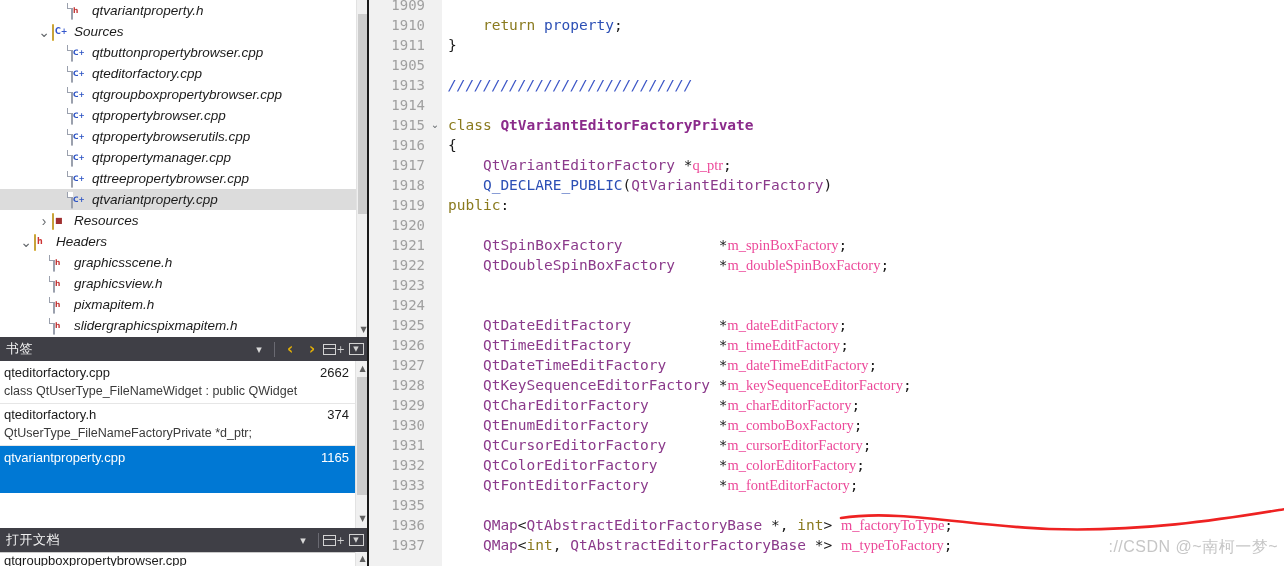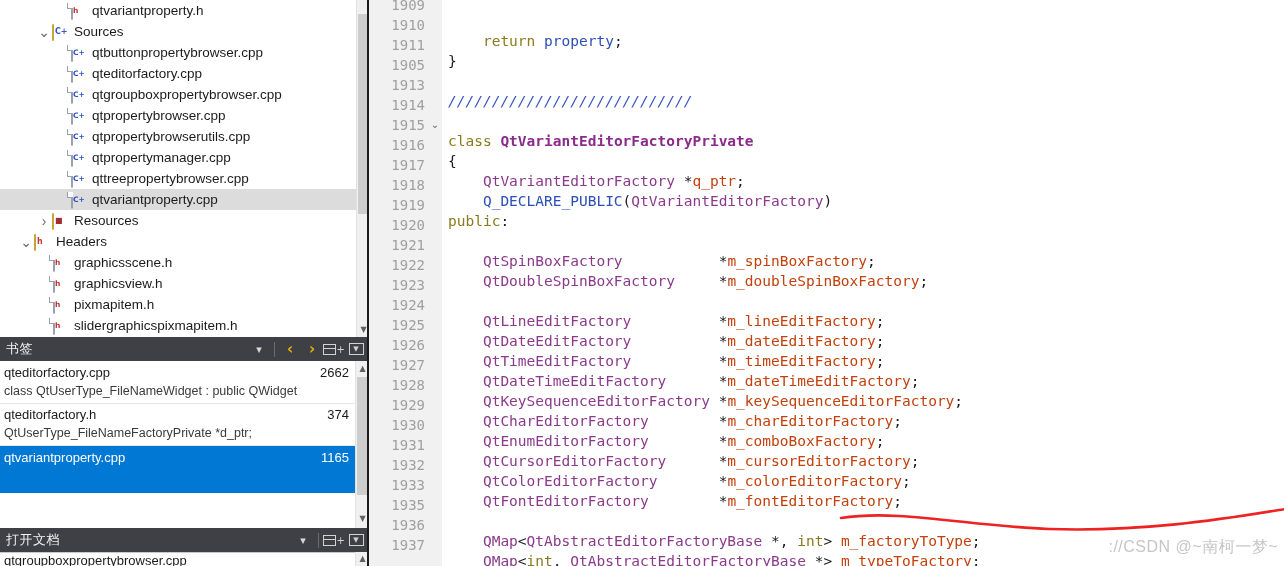--- a/index.html
+++ b/index.html
@@ -108,21 +108,21 @@
   .ic-file .ftag {
     position: absolute;
     left: 1px; top: 0px;
     font-size: 7.5px;
     font-weight: bold;
     line-height: 14px;
     font-family: "DejaVu Sans", sans-serif;
   }
   .tag-cpp { color: #2b52c4; }
   .tag-h   { color: #c03030; }
-  .tree-label { padding-right: 8px; }
+  .tree-label { padding-right: 8px; font-style: italic; }
 
   
   .vscroll {
     position: absolute;
     width: 13px;
     background: #f0f0f0;
     border-left: 1px solid #e2e2e2;
   }
   .vscroll .thumb {
     position: absolute;
@@ -293,29 +293,29 @@
     left: 60px; top: 0;
     width: 12px;
     text-align: center;
     color: #666a6e;
     font-size: 10px;
     line-height: 20px;
     font-family: "DejaVu Sans", sans-serif;
   }
   .ctext {
     position: absolute;
-    left: 79px; top: 16px;
+    left: 79px; top: 0;
     line-height: 20px;
     white-space: pre;
   }
   
   .t-plain   { color: #1b1b1b; }
   .t-kw      { color: #8a7a1e; }
   .t-type    { color: #8b3a8b; }
-  .t-member  { color: #c2410c; }
+  .t-member  { color: #ec4899; font-family: Liberation Serif, serif; }
   .t-ident   { color: #2c4fb5; }
   .t-macro   { color: #2c4fb5; }
   .t-comment { color: #3b55c6; font-style: italic; }
   .t-classname { color: #8b2a8b; font-weight: bold; }
 
   
   .caret {
     display: inline-block;
     width: 1.5px; height: 16px;
     background: #111111;
@@ -531,21 +531,21 @@
         <div class="code-line"><span class="ln">1914</span><span class="ctext"></span></div>
         <div class="code-line"><span class="ln">1915</span><span class="fold">⌄</span><span class="ctext"><span class="t-kw">class </span><span class="t-classname">QtVariantEditorFactoryPrivate</span></span></div>
         <div class="code-line"><span class="ln">1916</span><span class="ctext"><span class="t-plain">{</span></span></div>
         <div class="code-line"><span class="ln">1917</span><span class="ctext"><span class="t-plain">    </span><span class="t-type">QtVariantEditorFactory</span><span class="t-plain"> *</span><span class="t-member">q_ptr</span><span class="t-plain">;</span></span></div>
         <div class="code-line"><span class="ln">1918</span><span class="ctext"><span class="t-plain">    </span><span class="t-macro">Q_DECLARE_PUBLIC</span><span class="t-plain">(</span><span class="t-type">QtVariantEditorFactory</span><span class="t-plain">)</span></span></div>
         <div class="code-line"><span class="ln">1919</span><span class="ctext"><span class="t-kw">public</span><span class="t-plain">:</span></span></div>
         <div class="code-line"><span class="ln">1920</span><span class="ctext"></span></div>
         <div class="code-line"><span class="ln">1921</span><span class="ctext"><span class="t-plain">    </span><span class="t-type">QtSpinBoxFactory</span><span class="t-plain">           *</span><span class="t-member">m_spinBoxFactory</span><span class="t-plain">;</span></span></div>
         <div class="code-line"><span class="ln">1922</span><span class="ctext"><span class="t-plain">    </span><span class="t-type">QtDoubleSpinBoxFactory</span><span class="t-plain">     *</span><span class="t-member">m_doubleSpinBoxFactory</span><span class="t-plain">;</span></span></div>
         <div class="code-line"><span class="ln">1923</span></div>
-        <div class="code-line"><span class="ln">1924</span><span class="ctext"><span class="t-plain">    </span><span class="t-type">QtLineEditFactory</span><span class="t-plain">          *</span><span class="t-member">m_lineEditFactory</span><span class="t-plain">;</span></span></div>
+        <div class="code-line"><span class="ln">1924</span></div>
         <div class="code-line"><span class="ln">1925</span><span class="ctext"><span class="t-plain">    </span><span class="t-type">QtDateEditFactory</span><span class="t-plain">          *</span><span class="t-member">m_dateEditFactory</span><span class="t-plain">;</span></span></div>
         <div class="code-line"><span class="ln">1926</span><span class="ctext"><span class="t-plain">    </span><span class="t-type">QtTimeEditFactory</span><span class="t-plain">          *</span><span class="t-member">m_timeEditFactory</span><span class="t-plain">;</span></span></div>
         <div class="code-line"><span class="ln">1927</span><span class="ctext"><span class="t-plain">    </span><span class="t-type">QtDateTimeEditFactory</span><span class="t-plain">      *</span><span class="t-member">m_dateTimeEditFactory</span><span class="t-plain">;</span></span></div>
         <div class="code-line"><span class="ln">1928</span><span class="ctext"><span class="t-plain">    </span><span class="t-type">QtKeySequenceEditorFactory</span><span class="t-plain"> *</span><span class="t-member">m_keySequenceEditorFactory</span><span class="t-plain">;</span></span></div>
         <div class="code-line"><span class="ln">1929</span><span class="ctext"><span class="t-plain">    </span><span class="t-type">QtCharEditorFactory</span><span class="t-plain">        *</span><span class="t-member">m_charEditorFactory</span><span class="t-plain">;</span></span></div>
         <div class="code-line"><span class="ln">1930</span><span class="ctext"><span class="t-plain">    </span><span class="t-type">QtEnumEditorFactory</span><span class="t-plain">        *</span><span class="t-member">m_comboBoxFactory</span><span class="t-plain">;</span></span></div>
         <div class="code-line"><span class="ln">1931</span><span class="ctext"><span class="t-plain">    </span><span class="t-type">QtCursorEditorFactory</span><span class="t-plain">      *</span><span class="t-member">m_cursorEditorFactory</span><span class="t-plain">;</span></span></div>
         <div class="code-line"><span class="ln">1932</span><span class="ctext"><span class="t-plain">    </span><span class="t-type">QtColorEditorFactory</span><span class="t-plain">       *</span><span class="t-member">m_colorEditorFactory</span><span class="t-plain">;</span></span></div>
         <div class="code-line"><span class="ln">1933</span><span class="ctext"><span class="t-plain">    </span><span class="t-type">QtFontEditorFactory</span><span class="t-plain">        *</span><span class="t-member">m_fontEditorFactory</span><span class="t-plain">;</span></span></div>
         <div class="code-line"><span class="ln">1935</span><span class="ctext"></span></div>

